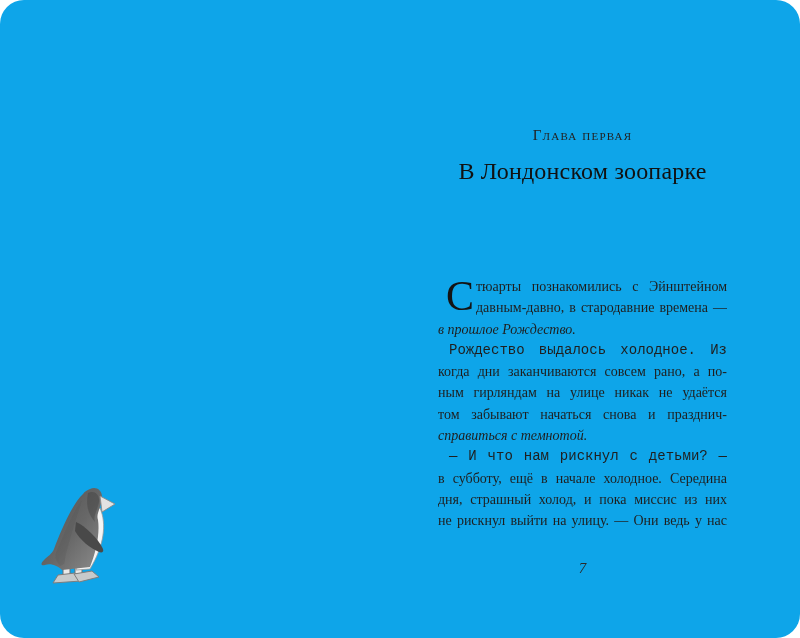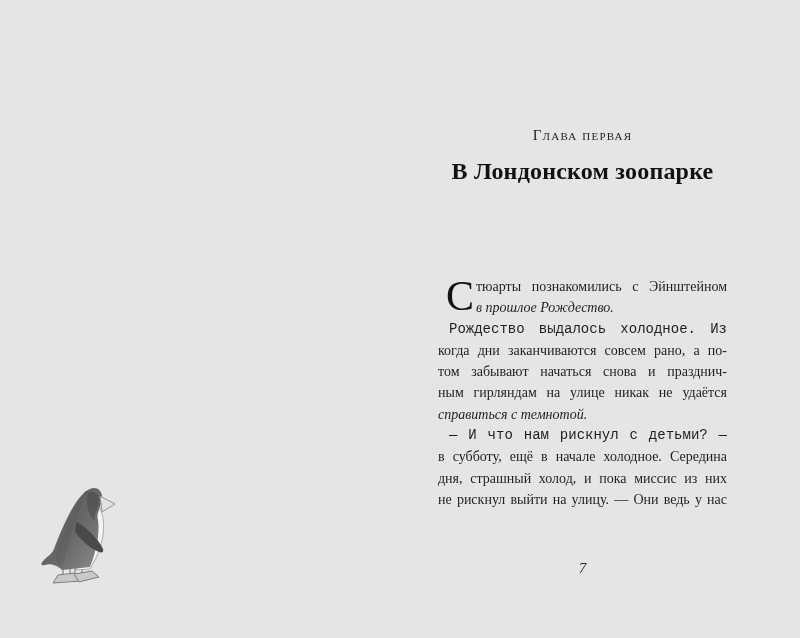--- a/index.html
+++ b/index.html
@@ -4,24 +4,25 @@
 <style>
   html, body {
     margin: 0;
     padding: 0;
     background: #ffffff;
   }
   .spread {
     position: relative;
     width: 800px;
     height: 638px;
-    background: #e5e5e5;
+    background: #0ea5e9;
     overflow: hidden;
     font-family: "Liberation Serif", "DejaVu Serif", serif;
     color: #1f1f1f;
+    border-radius: 24px;
   }
   .page {
     position: absolute;
     top: 0;
     height: 100%;
   }
   .page.left  { left: 0;   width: 400px; }
   .page.right { left: 400px; width: 400px; }
 
   .penguin {
@@ -44,21 +45,21 @@
     color: #222222;
   }
   .chapter-title {
     position: absolute;
     left: 10px;            
     width: 345px;
     top: 158px;
     margin: 0;
     text-align: center;
     font-size: 24px;
-    font-weight: bold;
+    font-weight: normal;
     letter-spacing: 0.2px;
     color: #111111;
   }
   .body-text {
     position: absolute;
     left: 38px;            
     width: 289px;
     top: 276px;
     font-size: 14px;
     color: #1f1f1f;
@@ -130,25 +131,26 @@
   </div>
 
   <div class="page right">
     <div class="chapter-label">Глава первая</div>
 
     <h1 class="chapter-title">В Лондонском зоопарке</h1>
 
     <div class="body-text" id="body-text">
         <span class="dropcap">С</span>
         <div class="line">тюарты познакомились с Эйнштейном</div>
+        <div class="line">давным-давно, в стародавние времена —</div>
         <div class="line para-end">в прошлое Рождество.</div>
         <div class="line indent">Рождество выдалось холодное. Из тех,</div>
         <div class="line">когда дни заканчиваются совсем рано, а по-</div>
+        <div class="line">ным гирляндам на улице никак не удаётся</div>
         <div class="line">том забывают начаться снова и празднич-</div>
-        <div class="line">ным гирляндам на улице никак не удаётся</div>
         <div class="line para-end">справиться с темнотой.</div>
         <div class="line indent">— И что нам рискнул с детьми? — спросила</div>
         <div class="line">в субботу, ещё в начале холодное. Середина</div>
         <div class="line">дня, страшный холод, и пока миссис из них</div>
         <div class="line">не рискнул выйти на улицу. — Они ведь у нас</div>
       </div>
 
     <div class="page-number">7</div>
   </div>
 

